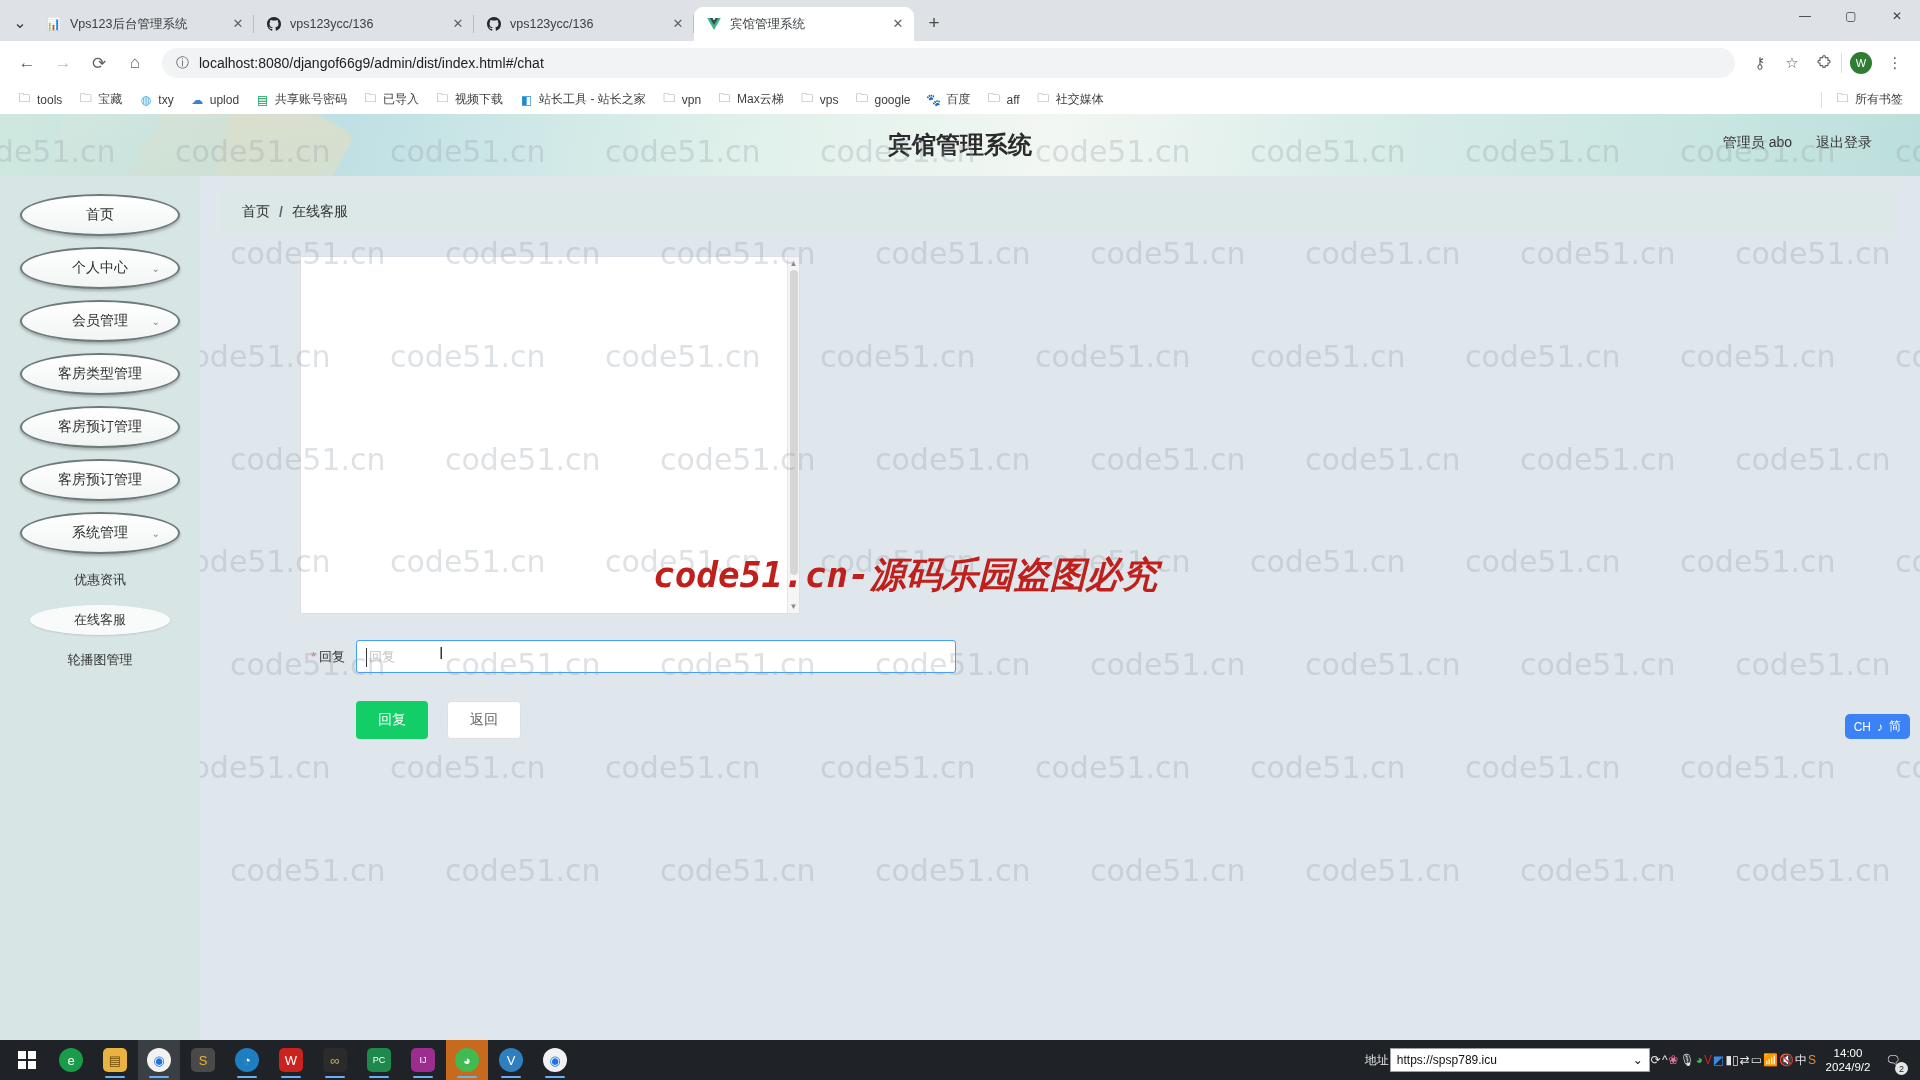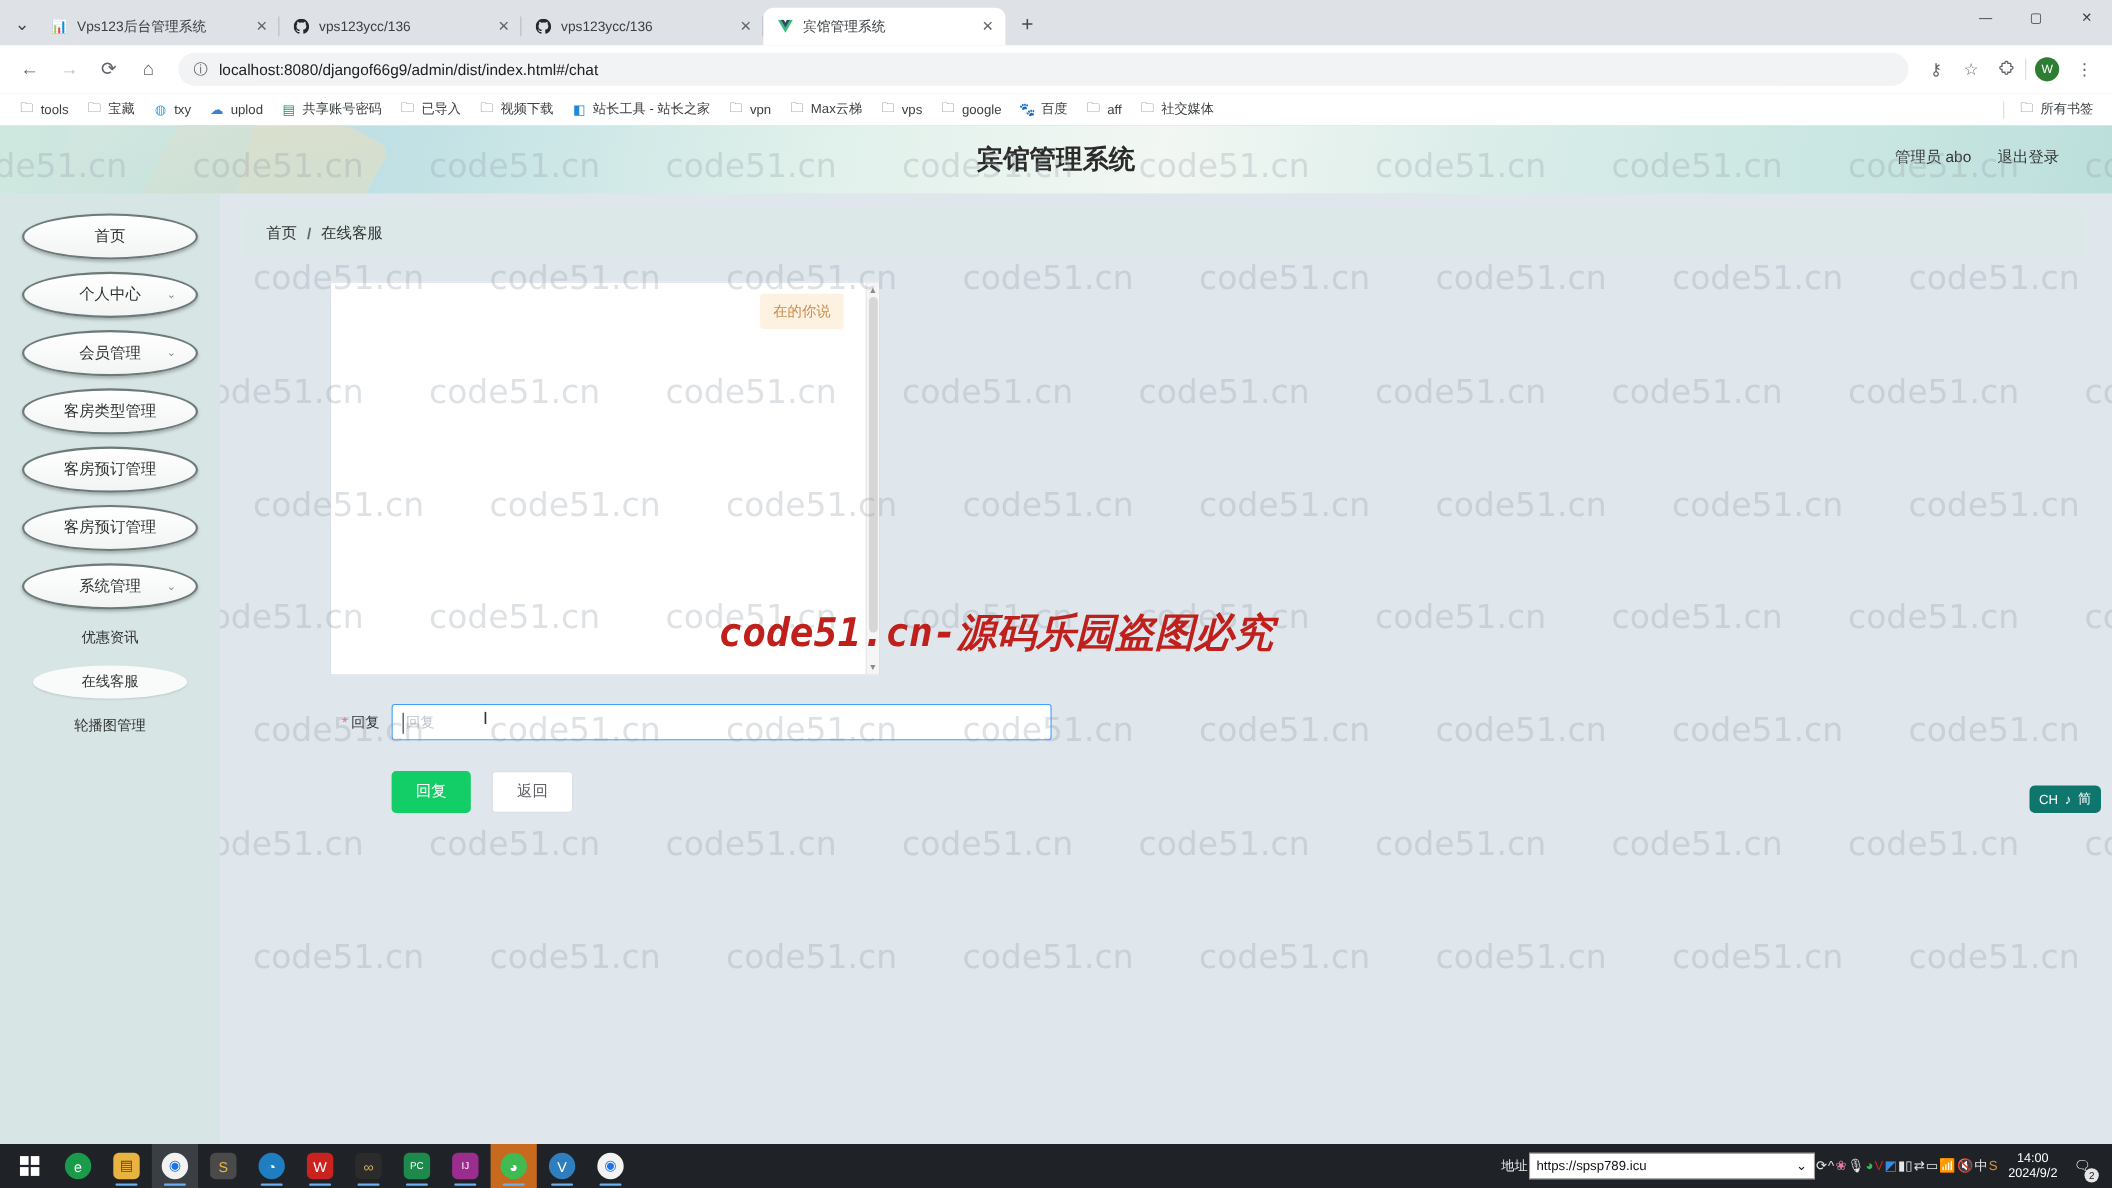--- a/index.html
+++ b/index.html
@@ -102,21 +102,21 @@
   .text-input { width:600px; height:33px; border:1px solid #409eff; border-radius:3px; padding:0 12px;
                 font-size:13px; color:#c0c4cc; background:#fff; display:flex; align-items:center; position:relative; }
   .caret { position:absolute; left:9px; top:7px; width:1px; height:19px; background:#333; }
   .cursor-i { position:absolute; left:82px; top:4px; color:#333; font-size:16px; }
 
   .btn-row { display:flex; gap:19px; margin-top:28px; margin-left:56px; }
   .btn { height:38px; padding:0 22px; border-radius:4px; font-size:14px; display:flex; align-items:center; justify-content:center; }
   .btn.primary { background:#13ce66; color:#fff; }
   .btn.default { background:#fff; color:#606266; border:1px solid #dcdfe6; }
 
-  .ime-badge { position:absolute; right:10px; top:600px; background:#0f766e; color:#fff; font-size:12px;
+  .ime-badge { position:absolute; right:10px; top:600px; background:#3b82f6; color:#fff; font-size:12px;
                border-radius:5px; padding:4px 9px; display:flex; align-items:center; gap:6px; z-index:9; }
 
   
   .taskbar { height:40px; background:#1f2327; display:flex; align-items:center; padding:0 6px; gap:2px; position:relative; }
   .tb-icon { width:42px; height:40px; display:flex; align-items:center; justify-content:center; position:relative; }
   .tb-icon .gl { width:24px; height:24px; border-radius:5px; display:flex; align-items:center; justify-content:center; font-size:13px; color:#fff; }
   .tb-icon.open:after { content:""; position:absolute; bottom:2px; left:11px; width:20px; height:2px; background:#6ab0f3; border-radius:2px; }
   .tb-icon.hl { background:#3a3f44; }
   .tb-icon.hl2 { background:#c76a1e; }
   .tray { margin-left:auto; display:flex; align-items:center; gap:1px; padding-right:8px; color:#e6e6e6; font-size:12px; }
@@ -410,23 +410,20 @@
           <div class="breadcrumb">
             <span class="bc-link">首页</span>
             <span class="sep">/</span>
             <span class="bc-cur">在线客服</span>
           </div>
         </div>
 
         <div class="form-area">
           <div class="chatbox">
             <div class="chat-inner">
-              <div class="row-right">
-                <span class="bubble right">在的你说</span>
-              </div>
             </div>
             <div class="chat-scrollbar">
               <div class="sb-arrow">▲</div>
               <div class="sb-thumb"></div>
               <div class="sb-arrow bottom">▼</div>
             </div>
           </div>
 
           <div class="field-row">
             <div class="field-label">

